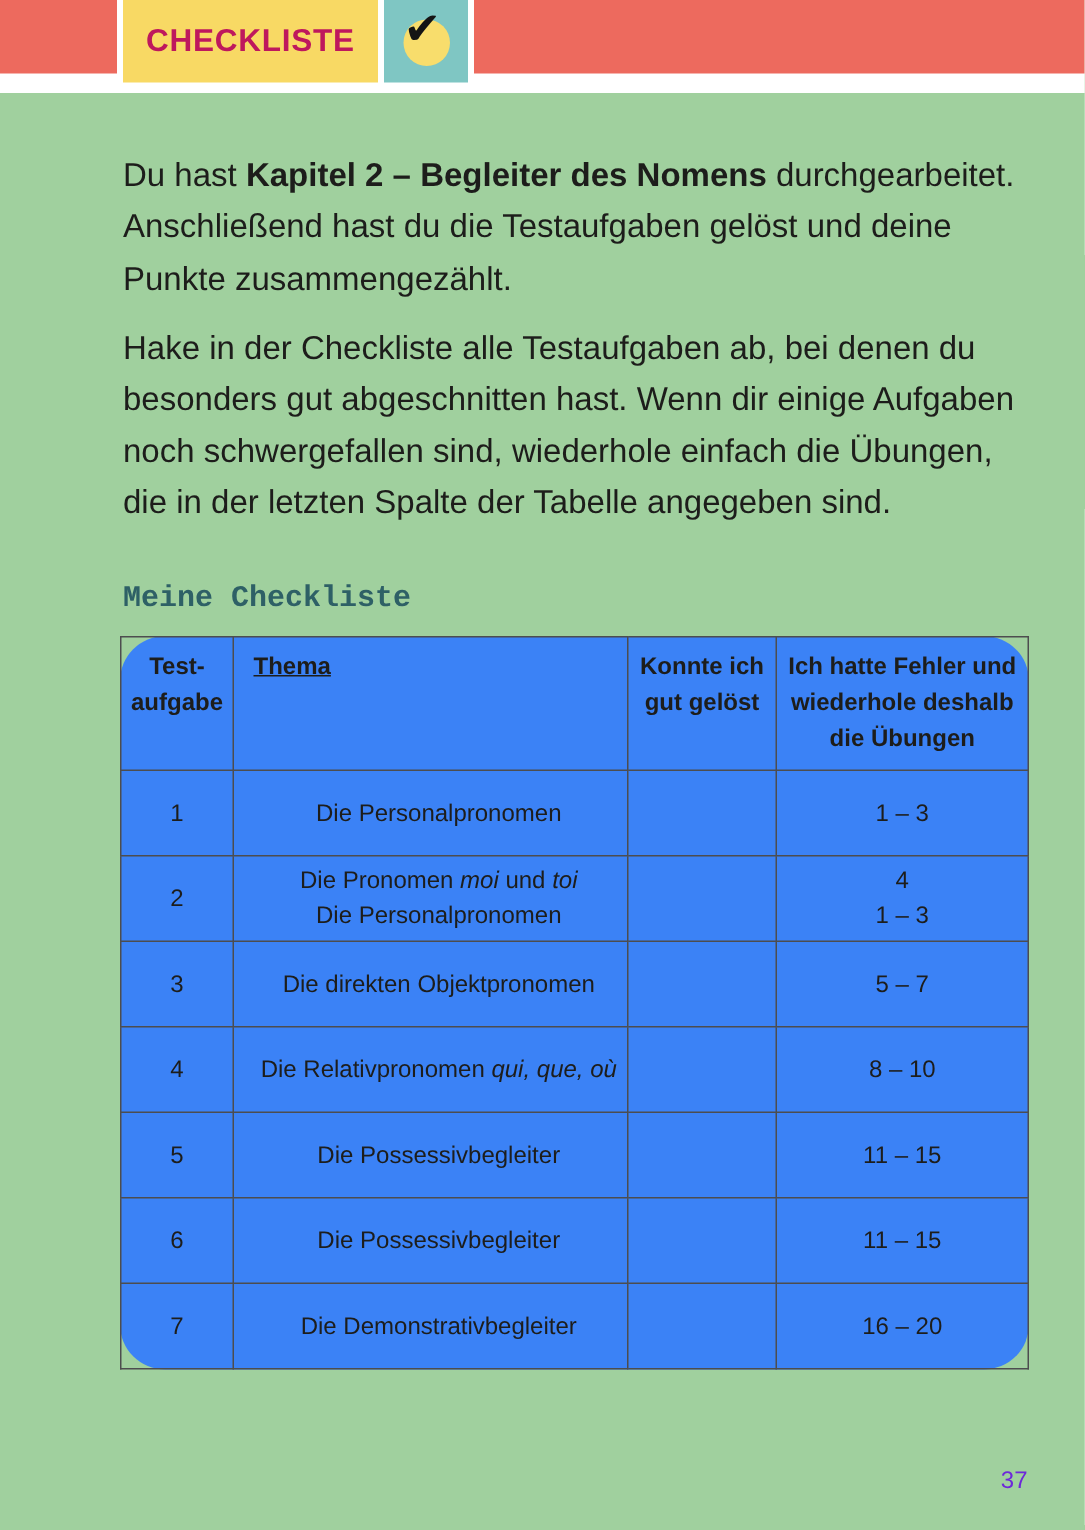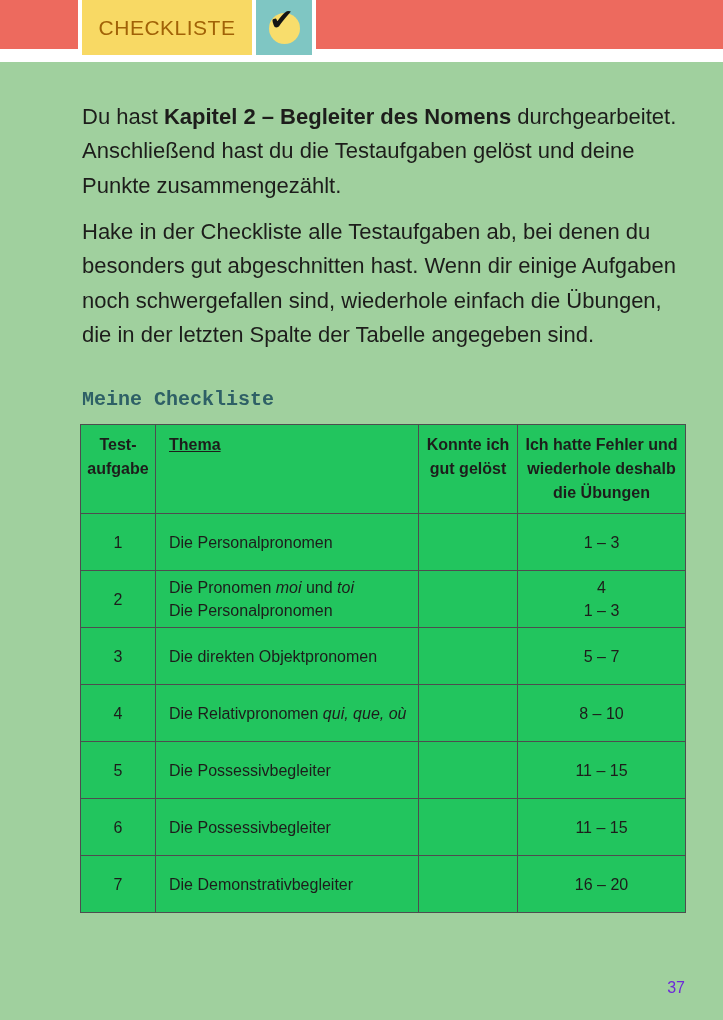--- a/index.html
+++ b/index.html
@@ -31,22 +31,22 @@
   .tab-yellow {
     position: absolute;
     left: 82px; top: 0;
     width: 170px; height: 55px;
     background: #f8d964;
     display: flex;
     align-items: center;
     justify-content: center;
   }
   .tab-yellow .label {
-    color: #a16207;
-    font-weight: normal;
+    color: #be185d;
+    font-weight: bold;
     font-size: 21px;
     letter-spacing: 0.5px;
   }
   .tab-teal {
     position: absolute;
     left: 256px; top: 0;
     width: 56px; height: 55px;
     background: #7fc6c3;
   }
   .check-circle {
@@ -95,21 +95,22 @@
     color: #2e6066;
     font-family: Liberation Mono, monospace;
   }
 
   
   table.checklist {
     border-collapse: collapse;
     table-layout: fixed;
     width: 605px;
     margin-left: -2px;
-    background: #22c55e;
+    background: #3b82f6;
+    border-radius: 30px;
   }
   table.checklist th,
   table.checklist td {
     border: 1px solid #4d4d4f;
   }
   table.checklist th {
     font-size: 16px;
     font-weight: bold;
     color: #1d1d1b;
     vertical-align: top;
@@ -127,21 +128,21 @@
   table.checklist td {
     font-size: 16px;
     color: #1d1d1b;
     text-align: center;
     vertical-align: middle;
     height: 48px;
     padding: 4px 2px;
     line-height: 1.45;
   }
   table.checklist td.c-thema {
-    text-align: left;
+    text-align: center;
     padding-left: 13px;
   }
   table.checklist em { }
 
   
   .page-number {
     position: absolute;
     right: 38px;
     bottom: 23px;
     font-size: 16px;

